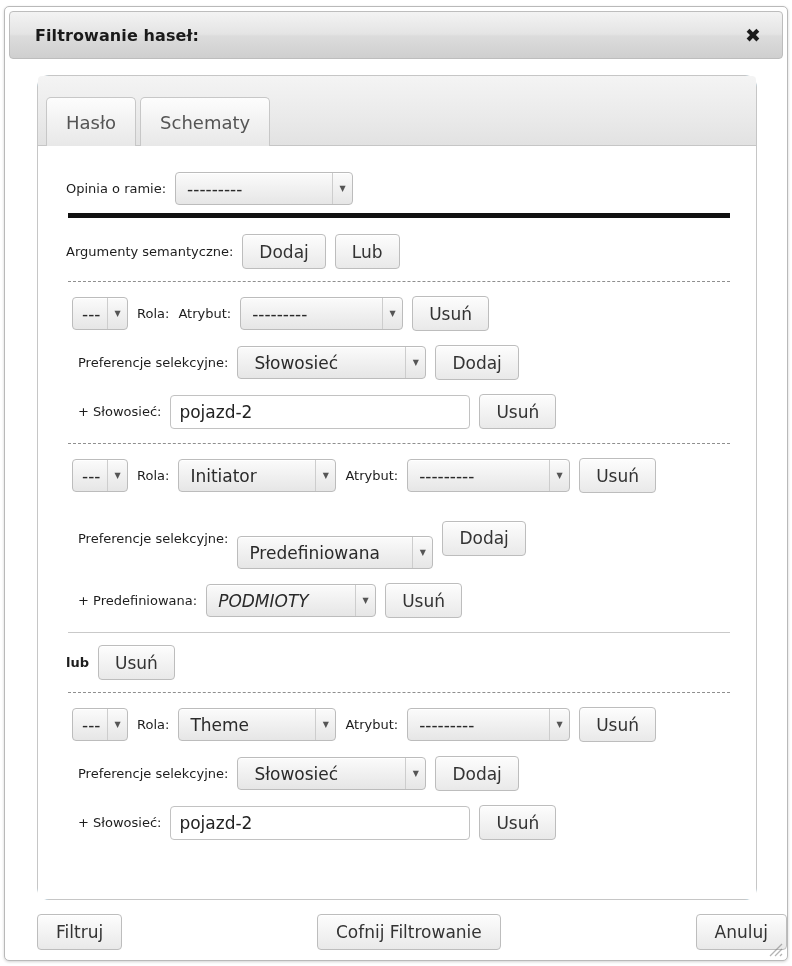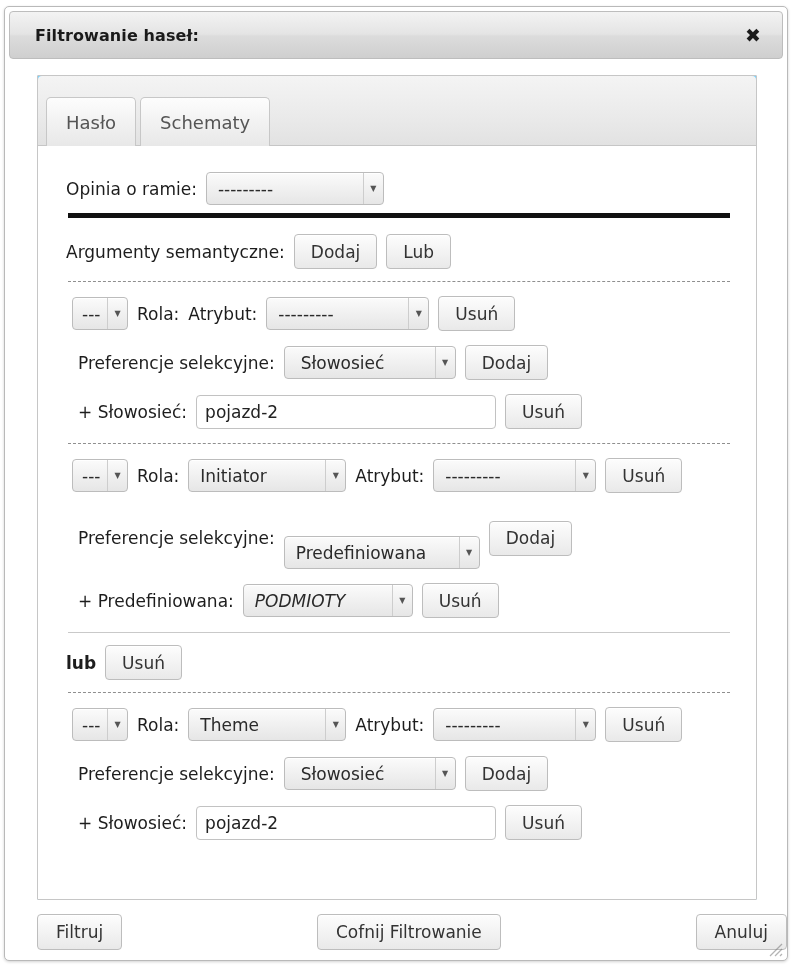--- a/index.html
+++ b/index.html
@@ -54,21 +54,21 @@
     color: #1b1b1b;
     font-size: 19px;
     line-height: 1;
     font-weight: bold;
   }
 
   
   .tabpanel {
     margin: 16px 30px 0 32px;
     border: 1px solid #c6c6c6;
-    border-radius: 1px;
+    border-radius: 12px;
     background: #7dd3fc;
     flex: 1 1 auto;
     display: flex;
     flex-direction: column;
     min-height: 0;
   }
   .tabstrip {
     height: 70px;
     flex: 0 0 70px;
     position: relative;
@@ -114,21 +114,21 @@
 
   
   .row {
     display: flex;
     align-items: center;
     gap: 9px;
     margin-bottom: 14px;
     flex-wrap: nowrap;
   }
   .lbl {
-    font-size: 17px;
+    font-size: 13px;
     color: #1d1d1d;
     white-space: nowrap;
   }
   .lbl.bold { font-weight: bold; }
 
   
   .sel {
     position: relative;
     display: inline-flex;
     align-items: center;
@@ -150,21 +150,21 @@
     display: flex; align-items: center; justify-content: center;
     border-left: 1px solid #cdcdcd;
     font-size: 8px;
     color: #555;
   }
   .sel .arrow::before { content: "\25BC"; }
   .sel.tiny { padding: 0 24px 0 9px; min-width: 56px; justify-content: flex-start; }
   .sel.w-opinia { width: 178px; }
   .sel.w-rola   { width: 158px; }
   .sel.w-atryb  { width: 163px; }
-  .sel.w-pref   { width: 172px; padding-left: 16px; }
+  .sel.w-pref   { width: 189px; padding-left: 16px; }
   .sel.w-prefs  { width: 196px; margin-top: 29px; }
   .sel.w-podm   { width: 170px; font-style: italic; }
 
   .btn {
     display: inline-flex;
     align-items: center;
     justify-content: center;
     height: 35px;
     padding: 0 16px;
     font-size: 17px;

